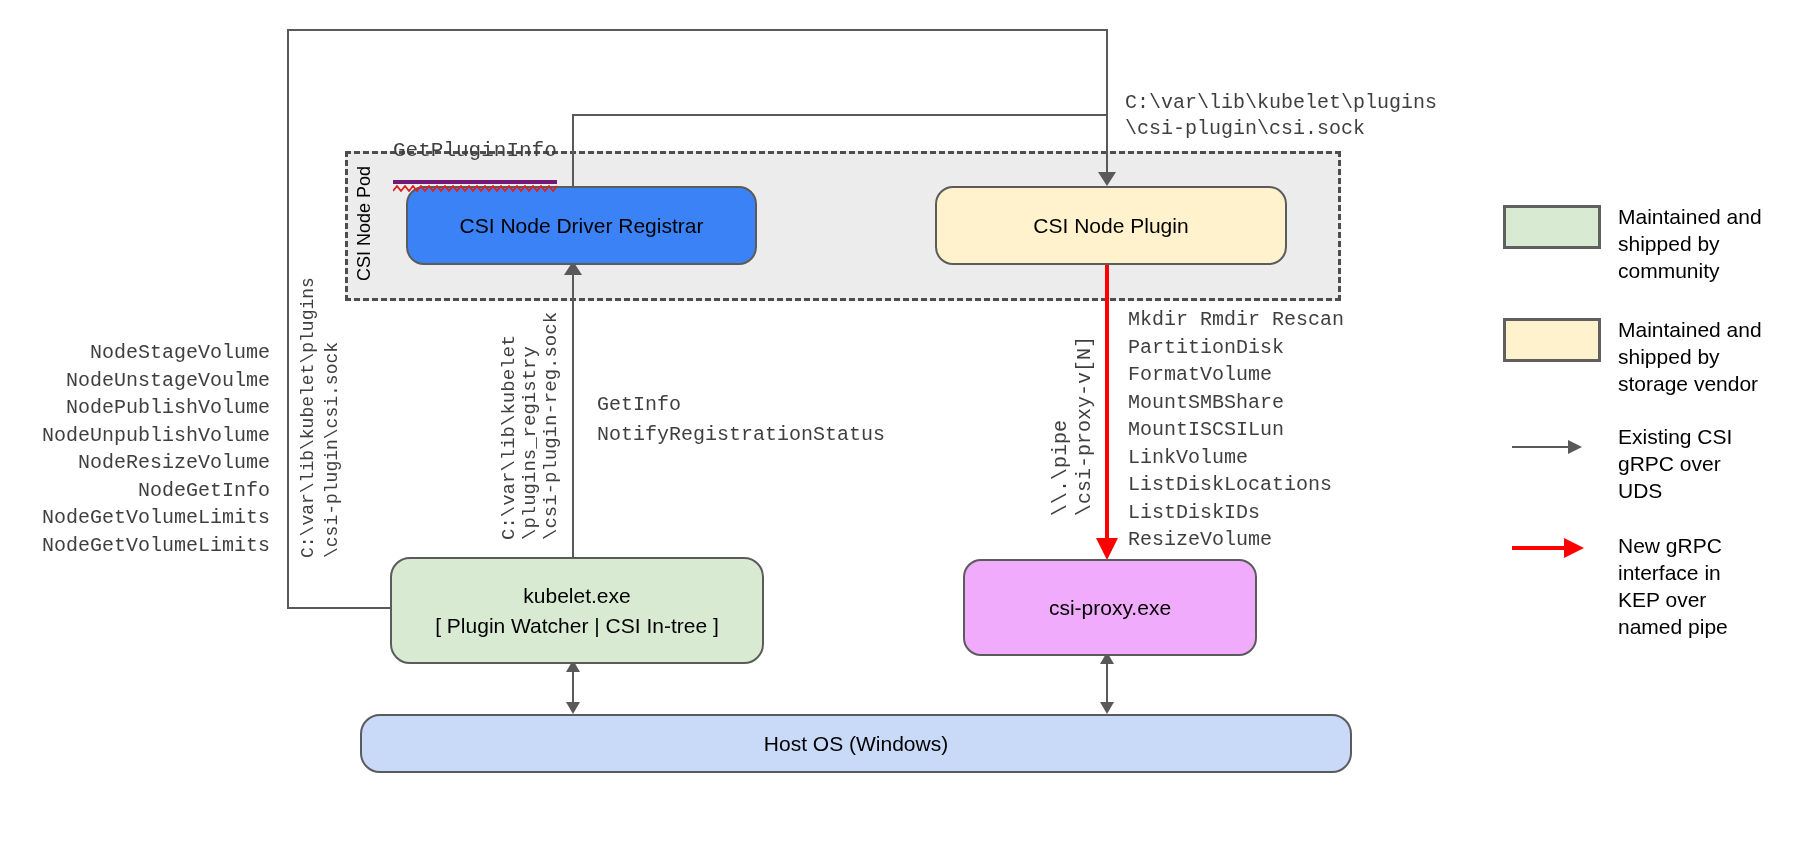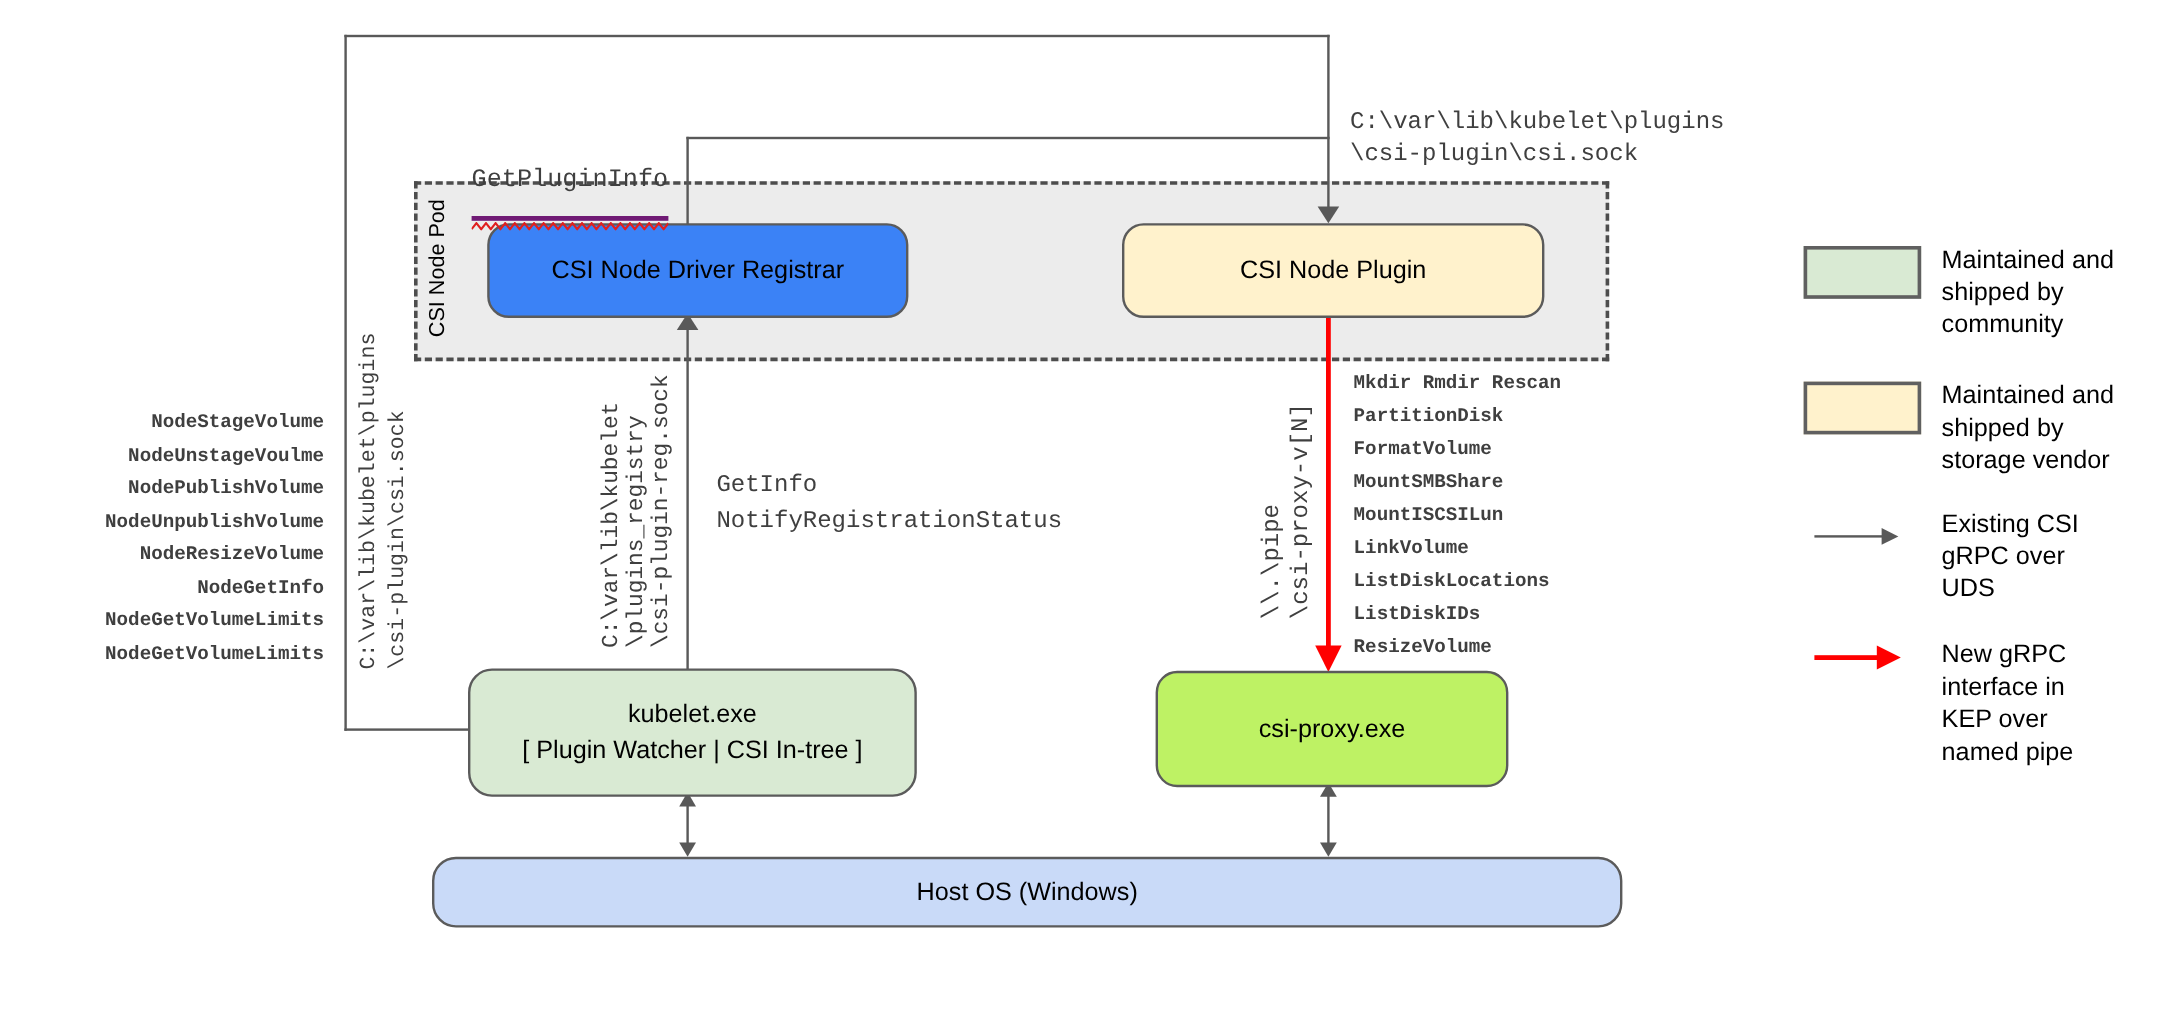--- a/index.html
+++ b/index.html
@@ -21,21 +21,21 @@
        white-space:pre-line;}
   .pod{position:absolute;border:3px dashed #4d4d4d;z-index:0;}
   .pod-label{position:absolute;z-index:2;font-size:18px;color:#000;transform:rotate(-90deg);
              transform-origin:left top;text-align:left;}
   .hostos{border-radius:20px;}
   
   .mono{position:absolute;font-family:"Liberation Mono","DejaVu Sans Mono",monospace;color:#3f3f3f;
         font-size:20px;white-space:pre-line;z-index:4;}
   .vert{transform:rotate(-90deg);transform-origin:left top;}
   .mlist{position:absolute;font-family:"Liberation Mono","DejaVu Sans Mono",monospace;color:#3f3f3f;
-         font-size:16px;line-height:27.5px;z-index:4;font-weight:bold;}
+         font-size:20px;line-height:27.5px;z-index:4;}
   .gpi{border-bottom:4px solid #701a75;display:inline-block;padding-bottom:18px;}
   .squig{display:block;margin-top:1px;}
   
   .lg-swatch{position:absolute;width:92px;height:38px;border:3px solid #606060;z-index:3;}
   .lg-label{position:absolute;font-size:21px;line-height:27px;color:#000;white-space:pre-line;z-index:3;}
 </style>
 </head>
 <body>
 
 <div id="canvas">
@@ -62,21 +62,21 @@
   <div class="tri tri-up-sm" style="left:566px;top:660px;"></div>
   <div class="tri tri-down-sm" style="left:566px;top:702px;"></div>
   <div class="ln" style="left:1106px;top:662px;width:2px;height:42px;"></div>
   <div class="tri tri-up-sm" style="left:1100px;top:652px;"></div>
   <div class="tri tri-down-sm" style="left:1100px;top:702px;"></div>
 
   <div class="box" style="left: 406px; top: 186px; width: 347px; height: 75px; background-color: #3b82f6;">CSI Node Driver Registrar</div>
   <div class="box" style="left: 935px; top: 186px; width: 348px; height: 75px; background-color: rgb(255, 242, 204);">CSI Node Plugin</div>
   <div class="box" style="left: 390px; top: 557px; width: 370px; height: 103px; border-radius: 20px; background-color: rgb(217, 234, 211);">kubelet.exe
 [ Plugin Watcher | CSI In-tree ]</div>
-  <div class="box" style="left: 963px; top: 559px; width: 290px; height: 93px; background-color: #bef264;">csi-proxy.exe</div>
+  <div class="box" style="left: 963px; top: 559px; width: 290px; height: 93px; background-color: #f0abfc;">csi-proxy.exe</div>
   <div class="box hostos" style="left: 360px; top: 714px; width: 988px; height: 55px; background-color: rgb(201, 218, 248);">Host OS (Windows)</div>
 
   <div class="mono" style="left:393px;top:116px;font-size:21px;">
     <span class="gpi">GetPluginInfo</span>
     <svg class="squig" width="164" height="7" viewBox="0 0 164 7">
       <polyline points="0,6 4,1 8,6 12,1 16,6 20,1 24,6 28,1 32,6 36,1 40,6 44,1 48,6 52,1 56,6 60,1 64,6 68,1 72,6 76,1 80,6 84,1 88,6 92,1 96,6 100,1 104,6 108,1 112,6 116,1 120,6 124,1 128,6 132,1 136,6 140,1 144,6 148,1 152,6 156,1 160,6 164,1" fill="none" stroke="#e02020" stroke-width="1.8"></polyline>
     </svg>
   </div>
 
   <div class="mono" style="left:1125px;top:90px;line-height:26px;">C:\var\lib\kubelet\plugins

